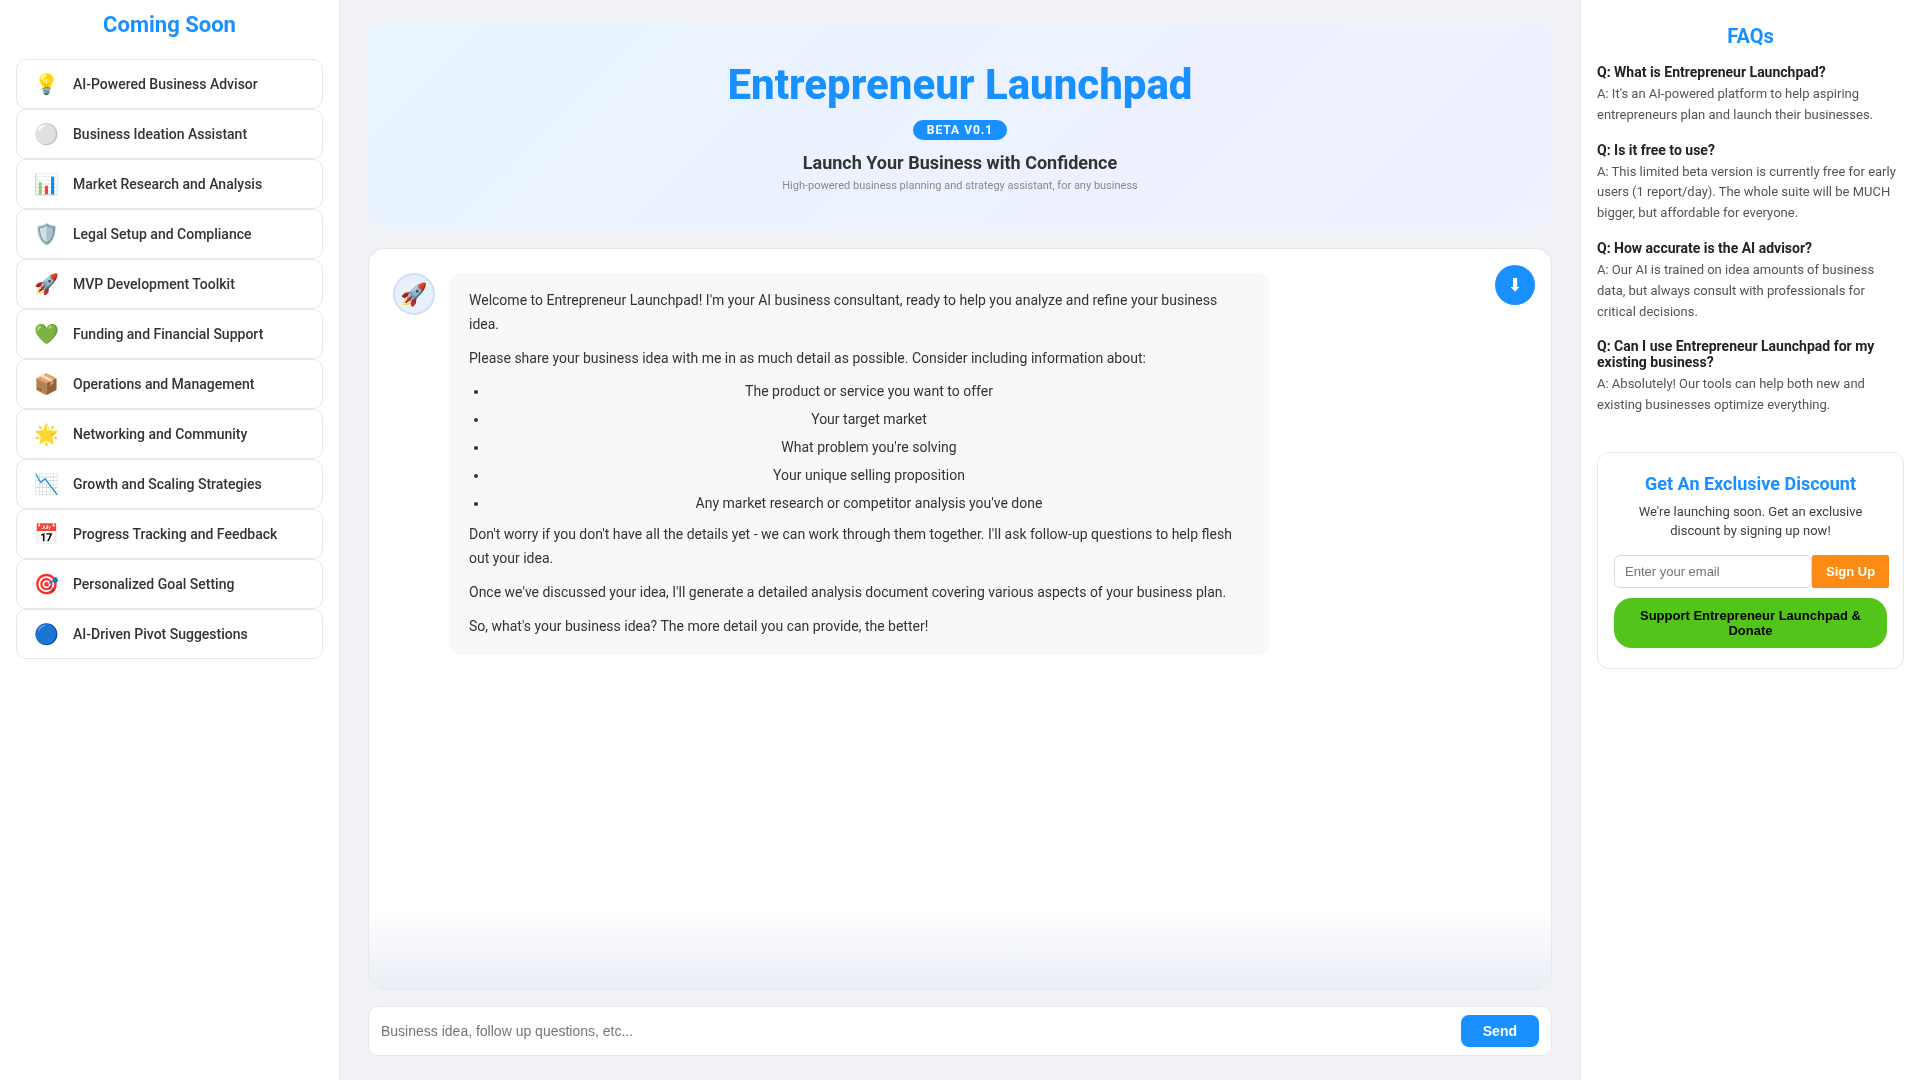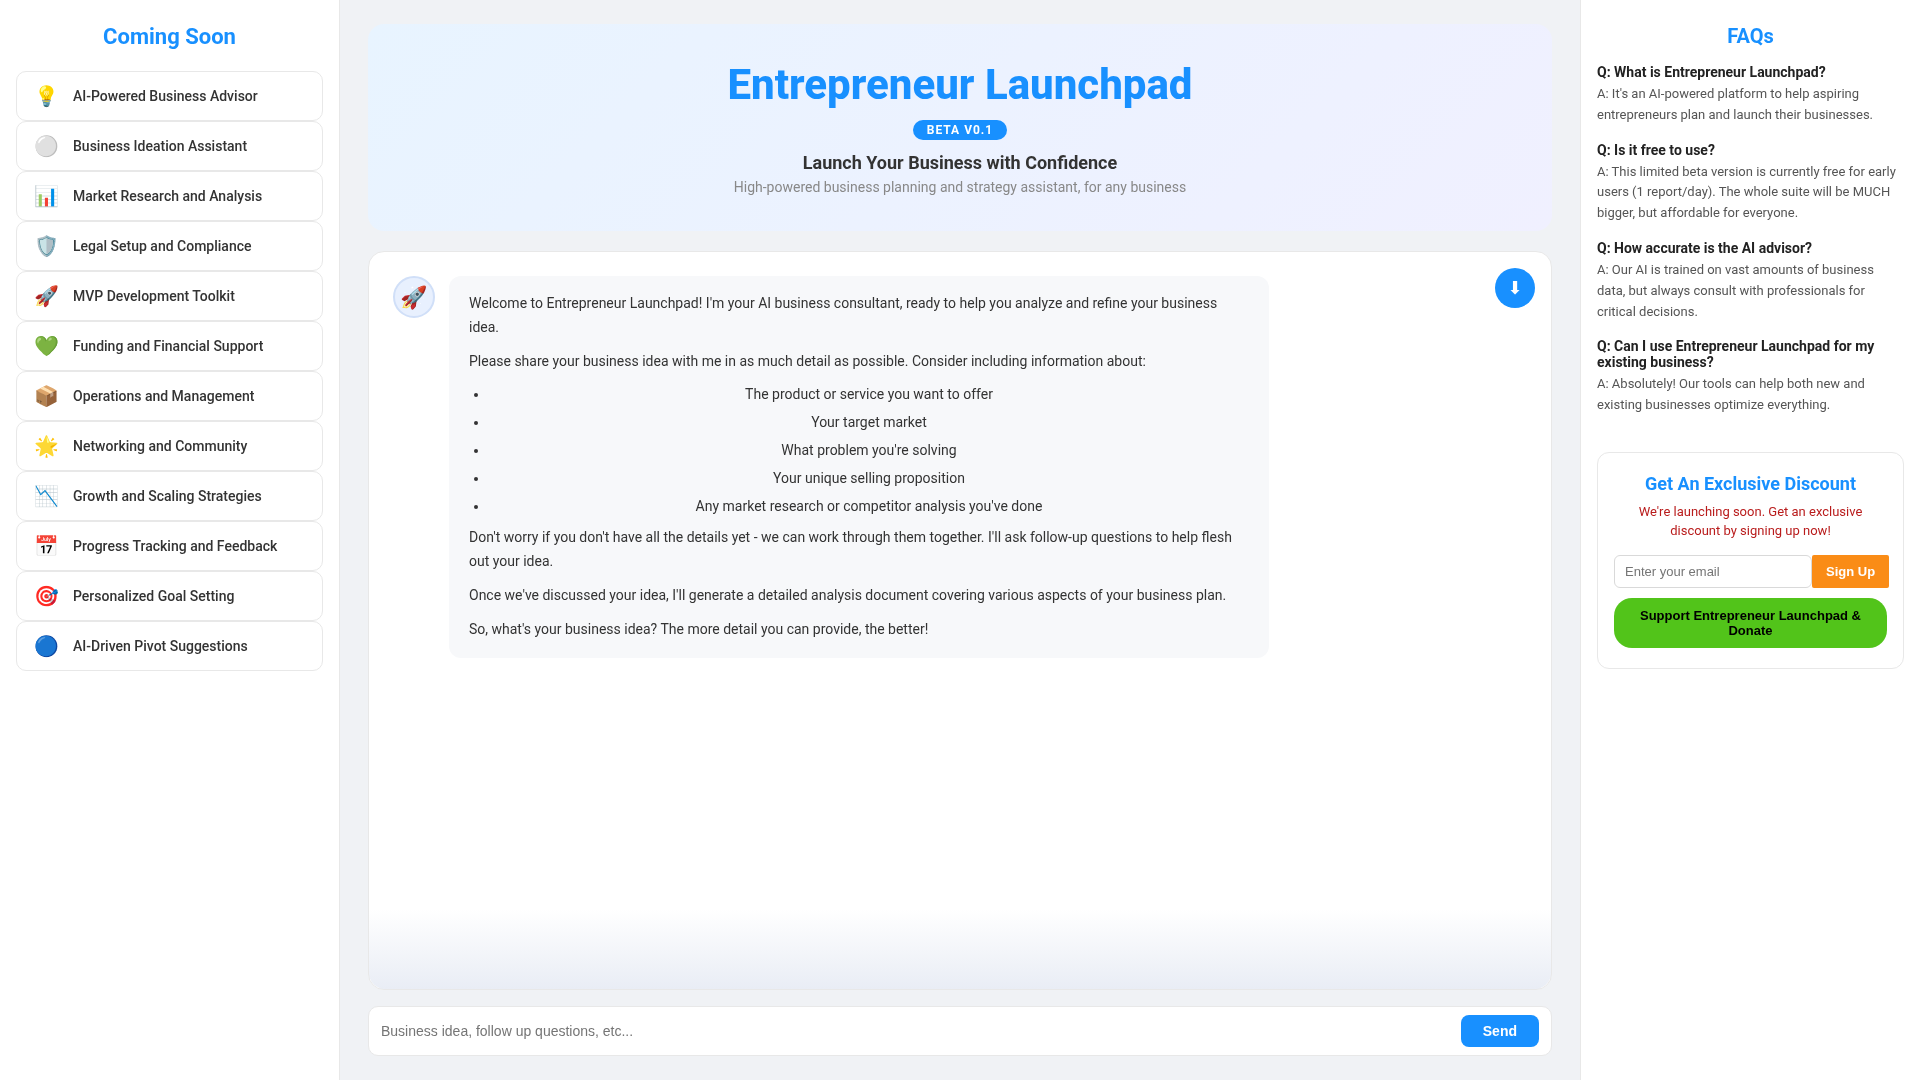--- a/index.html
+++ b/index.html
@@ -8,21 +8,21 @@
       background: #f0f2f5;
       display: flex;
       min-height: 100vh;
       width: 1920px;
     }
 
     
     .sidebar {
       width: 340px;
       background: #fff;
-      padding: 24px 16px;
+      padding: 12px 16px;
       display: flex;
       flex-direction: column;
       gap: 10px;
       min-height: 100vh;
       border-right: 1px solid #e8e8e8;
     }
     .sidebar-title {
       color: #1890ff;
       font-size: 22px;
       font-weight: 700;
@@ -86,21 +86,21 @@
       margin-bottom: 12px;
       letter-spacing: 1px;
     }
     .hero-subtitle {
       font-size: 18px;
       font-weight: 700;
       color: #333;
       margin-bottom: 6px;
     }
     .hero-desc {
-      font-size: 14px;
+      font-size: 11px;
       color: #888;
     }
 
     
     .chat-container {
       background: #fff;
       border-radius: 16px;
       padding: 0;
       flex: 1;
       display: flex;
@@ -242,21 +242,21 @@
       text-align: center;
     }
     .discount-title {
       color: #1890ff;
       font-size: 18px;
       font-weight: 700;
       margin-bottom: 8px;
     }
     .discount-desc {
       font-size: 13px;
-      color: #b91c1c;
+      color: #404040;
       margin-bottom: 14px;
       line-height: 1.5;
     }
     .email-row {
       display: flex;
       gap: 0;
       margin-bottom: 10px;
     }
     .email-input {
       flex: 1;
@@ -398,21 +398,21 @@
         <div class="faq-item">
     <div class="faq-q">Q: What is Entrepreneur Launchpad?</div>
     <div class="faq-a">A: It's an AI-powered platform to help aspiring entrepreneurs plan and launch their businesses.</div>
   </div>
         <div class="faq-item">
     <div class="faq-q">Q: Is it free to use?</div>
     <div class="faq-a">A: This limited beta version is currently free for early users (1 report/day). The whole suite will be MUCH bigger, but affordable for everyone.</div>
   </div>
         <div class="faq-item">
     <div class="faq-q">Q: How accurate is the AI advisor?</div>
-    <div class="faq-a">A: Our AI is trained on vast amounts of business data, but always consult with professionals for critical decisions.</div>
+    <div class="faq-a">A: Our AI is trained on idea amounts of business data, but always consult with professionals for critical decisions.</div>
   </div>
         <div class="faq-item">
     <div class="faq-q">Q: Can I use Entrepreneur Launchpad for my existing business?</div>
     <div class="faq-a">A: Absolutely! Our tools can help both new and existing businesses optimize everything.</div>
   </div>
       </div>
   </div>
 
   <div class="discount-section">
     <div class="discount-title">Get An Exclusive Discount</div>

